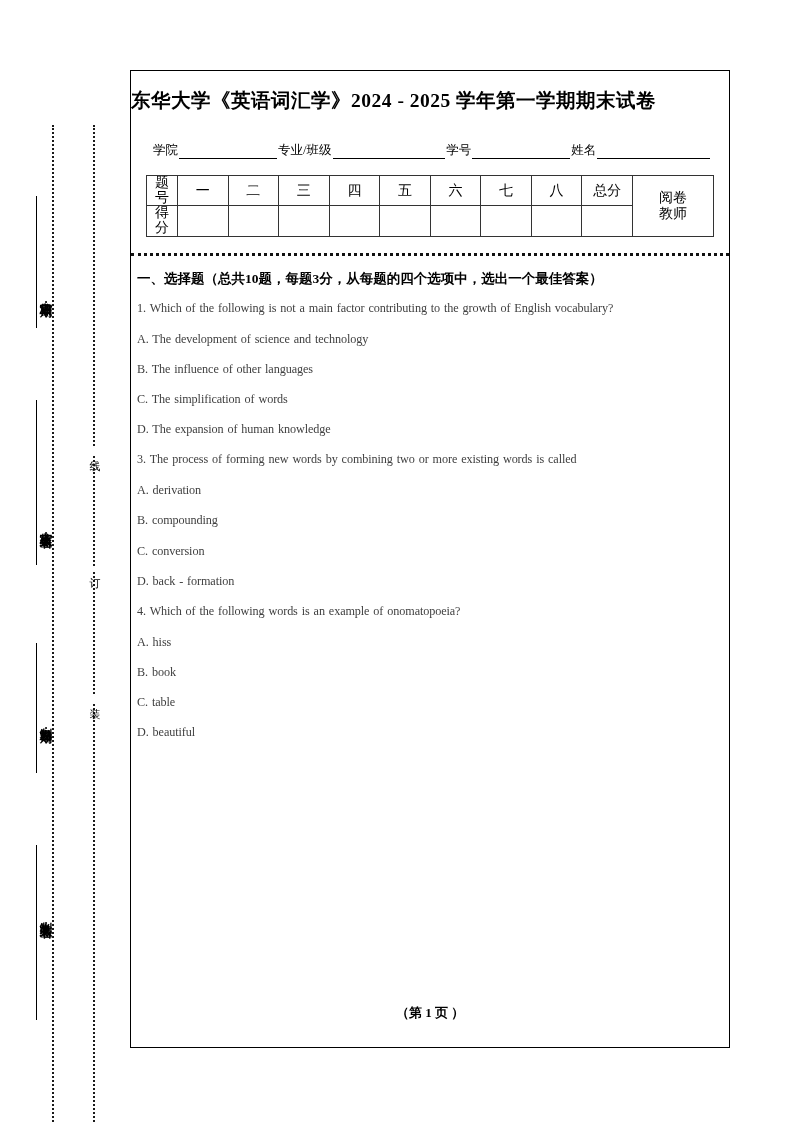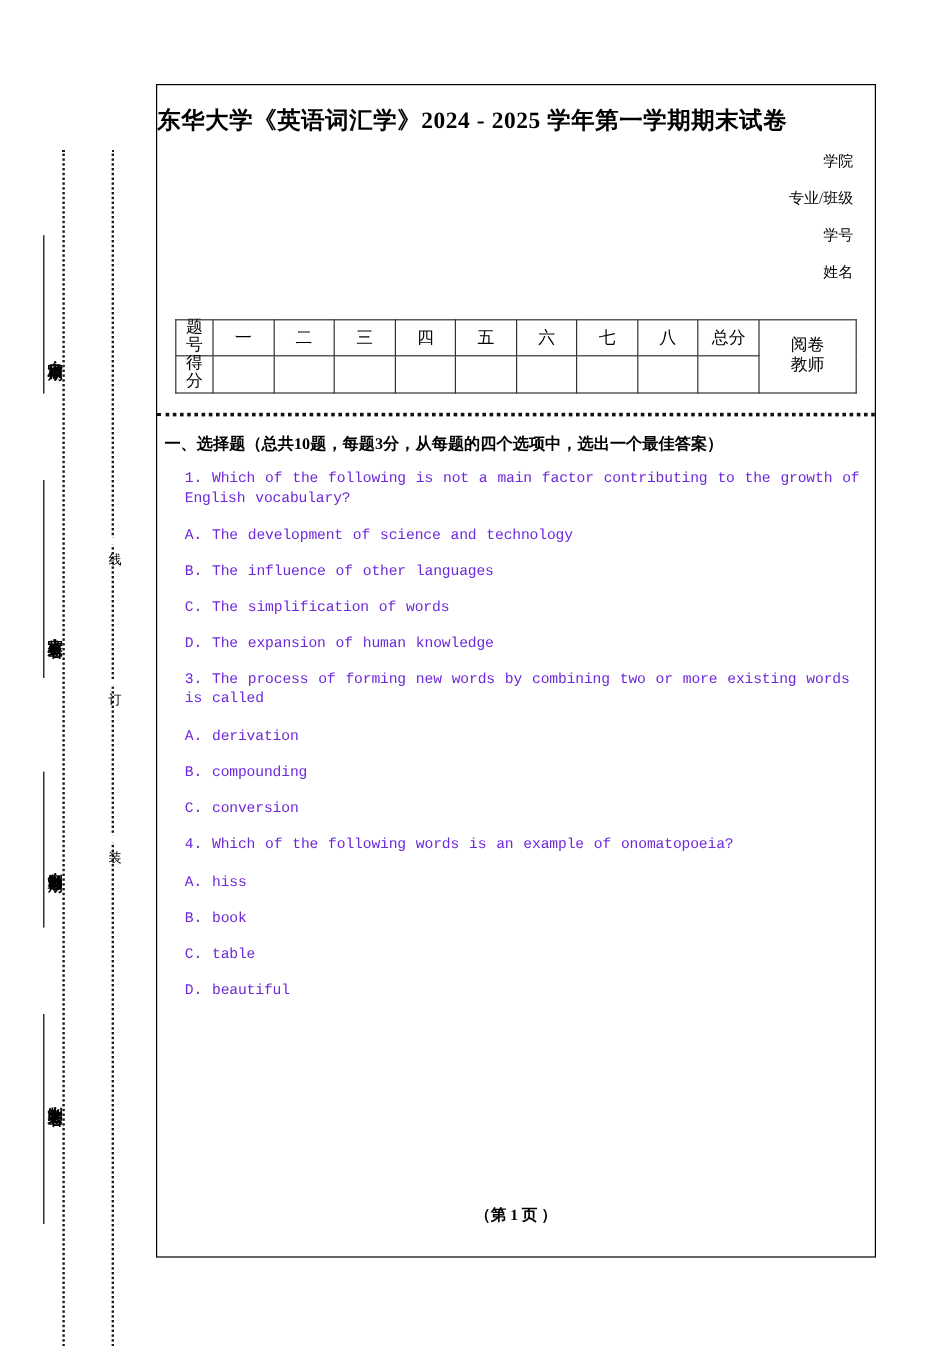--- a/index.html
+++ b/index.html
@@ -85,27 +85,26 @@
   #paper-title {
     margin: 16px 0 0 0;
     font-family: "Liberation Serif", "DejaVu Serif", serif;
     font-size: 19.5px;
     font-weight: bold;
     letter-spacing: 0.5px;
     white-space: nowrap;
   }
 
   #student-info {
-    margin: 12px 18px 0 22px;
+    margin: 28px 18px 0 22px;
     display: flex;
     align-items: flex-end;
     font-size: 12.5px;
     font-family: "Liberation Serif", "DejaVu Serif", serif;
     white-space: nowrap;
-    flex-direction: column;
   }
   .info-label { flex: none; }
   .info-blank {
     flex: 1 1 auto;
     border-bottom: 1px solid #000;
     height: 13px;
     margin: 0 1px;
   }
   .info-blank.w-long { flex-grow: 1.15; }
 
@@ -152,27 +151,27 @@
     font-size: 13.5px;
     font-family: "Liberation Serif", "DejaVu Serif", serif;
     white-space: nowrap;
     font-weight: bold;
   }
 
   #questions {
     margin: 12px 4px 0 6px;
   }
   .q-stem, .q-option {
-    font-family: Liberation Mono, monospace;
+    font-family: Liberation Serif, serif;
     font-size: 12.2px;
     line-height: 1.32;
-    margin: 0 0 13px 17px;
+    margin: 0 0 13px 0;
     letter-spacing: -0.1px;
     word-spacing: 1px;
-    color: #6d28d9;
+    color: #404040;
   }
   .q-stem { margin-bottom: 15px; }
   .q-option { margin-bottom: 14px; }
   .q-block { margin-bottom: 0; }
 
   #page-footer {
     position: absolute;
     left: 130px;
     top: 1004px;
     width: 600px;
@@ -273,20 +272,21 @@
       <div class="q-option">C. The simplification of words</div>
       <div class="q-option">D. The expansion of human knowledge</div>
     </div>
 
 
     <div class="q-block">
       <div class="q-stem">3. The process of forming new words by combining two or more existing words is called</div>
       <div class="q-option">A. derivation</div>
       <div class="q-option">B. compounding</div>
       <div class="q-option">C. conversion</div>
+      <div class="q-option">D. back - formation</div>
     </div>
 
     <div class="q-block">
       <div class="q-stem">4. Which of the following words is an example of onomatopoeia?</div>
       <div class="q-option">A. hiss</div>
       <div class="q-option">B. book</div>
       <div class="q-option">C. table</div>
       <div class="q-option">D. beautiful</div>
     </div>
 

